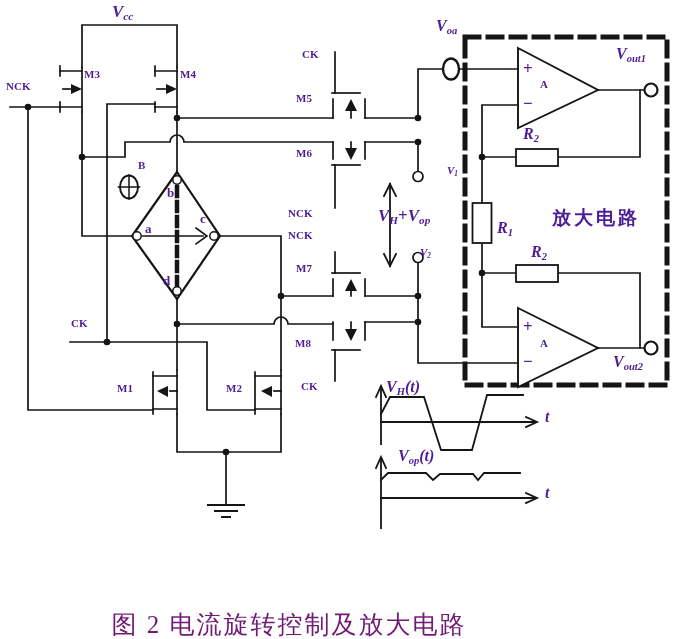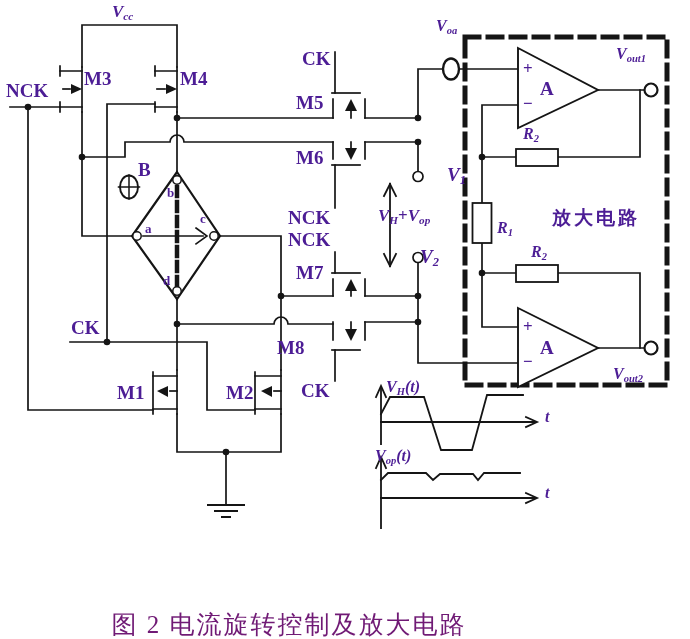--- a/index.html
+++ b/index.html
@@ -2,21 +2,21 @@
 <html><head>
 <meta charset="utf-8">
 <style>
   html,body{margin:0;padding:0;background:#fff;}
   #page{position:relative;width:690px;height:639px;background:#ffffff;overflow:hidden;
         font-family:"Liberation Serif",serif;color:#151515;}
   #schematic{position:absolute;left:0;top:0;}
   .lbl{position:absolute;white-space:nowrap;color:#4c1d95;font-weight:600;line-height:1;text-align:center;}
   .lbl i{font-style:italic;}
   .lbl sub{font-size:0.66em;vertical-align:-0.25em;font-style:italic;}
-  .fs13{font-size:13px;} .fs15{font-size:19px;} .fs16{font-size:16px;}
+  .fs13{font-size:13px;} .fs15{font-size:11px;} .fs16{font-size:16px;}
   .fs17{font-size:17px;} .fs19{font-size:19px;}
   .sign{font-weight:700;}
   #caption{position:absolute;left:0;top:592px;width:578px;text-align:center;
            font-size:25px;letter-spacing:2px;font-weight:500;color:#701a75;margin-top:16px;}
 </style>
 </head>
 <body>
 
 <div id="page">
 
@@ -206,21 +206,21 @@
 <span class="lbl fs17" style="left:112px;top:3px"><i>V</i><sub>cc</sub></span>
 <span class="lbl fs15" style="left:6px;top:81px">NCK</span>
 <span class="lbl fs15" style="left:84px;top:69px">M3</span>
 <span class="lbl fs15" style="left:180px;top:69px">M4</span>
 <span class="lbl fs15" style="left:302px;top:49px">CK</span>
 <span class="lbl fs15" style="left:296px;top:93px">M5</span>
 <span class="lbl fs15" style="left:296px;top:148px">M6</span>
 <span class="lbl fs15" style="left:288px;top:208px">NCK</span>
 <span class="lbl fs15" style="left:288px;top:230px">NCK</span>
 <span class="lbl fs15" style="left:296px;top:263px">M7</span>
-<span class="lbl fs15" style="left:277px;top:338px">M8</span>
+<span class="lbl fs15" style="left:295px;top:338px">M8</span>
 <span class="lbl fs15" style="left:301px;top:381px">CK</span>
 <span class="lbl fs15" style="left:71px;top:318px">CK</span>
 <span class="lbl fs15" style="left:117px;top:383px">M1</span>
 <span class="lbl fs15" style="left:226px;top:383px">M2</span>
 
 <span class="lbl fs15" style="left:138px;top:160px">B</span>
 <span class="lbl fs13" style="left:145px;top:222px">a</span>
 <span class="lbl fs13" style="left:167px;top:186px">b</span>
 <span class="lbl fs13" style="left:200px;top:212px">c</span>
 <span class="lbl fs13" style="left:163px;top:274px">d</span>
@@ -237,22 +237,22 @@
 <span class="lbl fs17 sign" style="left:523px;top:95px">−</span>
 <span class="lbl fs17 sign" style="left:523px;top:318px">+</span>
 <span class="lbl fs15" style="left:540px;top:338px">A</span>
 <span class="lbl fs17 sign" style="left:523px;top:353px">−</span>
 
 <span class="lbl fs16" style="left:523px;top:126px"><i>R</i><sub>2</sub></span>
 <span class="lbl fs16" style="left:497px;top:220px"><i>R</i><sub>1</sub></span>
 <span class="lbl fs16" style="left:531px;top:244px"><i>R</i><sub>2</sub></span>
 
 <span class="lbl fs16" style="left:616px;top:46px"><i>V</i><sub>out1</sub></span>
-<span class="lbl fs16" style="left:613px;top:366px"><i>V</i><sub>out2</sub></span>
+<span class="lbl fs16" style="left:613px;top:354px"><i>V</i><sub>out2</sub></span>
 
 <span class="lbl fs16" style="left:386px;top:379px"><i>V</i><sub>H</sub><i>(t)</i></span>
-<span class="lbl fs16" style="left:375px;top:448px"><i>V</i><sub>op</sub><i>(t)</i></span>
+<span class="lbl fs16" style="left:398px;top:448px"><i>V</i><sub>op</sub><i>(t)</i></span>
 <span class="lbl fs16" style="left:545px;top:409px"><i>t</i></span>
 <span class="lbl fs16" style="left:545px;top:485px"><i>t</i></span>
 
 <div id="caption">图 2  电流旋转控制及放大电路</div>
 
 </div>
 
 </body></html>

